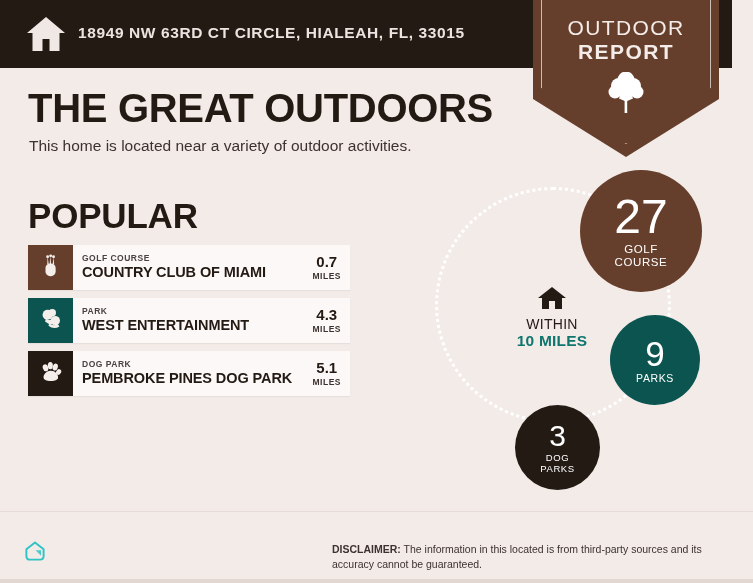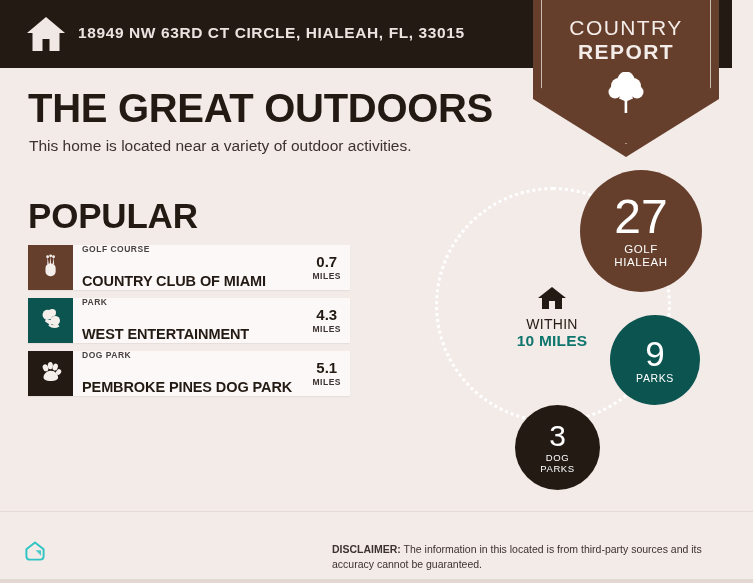--- a/index.html
+++ b/index.html
@@ -63,21 +63,21 @@
   }
 
   
   .list{position:absolute;left:28px;top:245px;width:322px;}
   .row{
     position:relative;height:45px;margin-bottom:8px;
     background:#fbf8f7;display:flex;align-items:stretch;
     box-shadow:0 1px 1px rgba(0,0,0,.05);
   }
   .tile{width:45px;height:45px;flex:0 0 45px;display:flex;align-items:center;justify-content:center;}
-  .row-txt{flex:1 1 auto;padding-left:9px;display:flex;flex-direction:column;justify-content:space-between;min-width:0;}
+  .row-txt{flex:1 1 auto;padding-left:9px;display:flex;flex-direction:column;justify-content:center;min-width:0;}
   .cat{font-size:8.5px;font-weight:700;color:#4a4240;letter-spacing:.5px;line-height:1.15;}
   .nm{font-size:14.5px;font-weight:700;color:#241a14;letter-spacing:-.1px;line-height:1.15;white-space:nowrap;}
   .mi{flex:0 0 auto;padding:0 9px 0 4px;display:flex;flex-direction:column;justify-content:center;align-items:center;}
   .mi-v{font-size:15px;font-weight:700;color:#241a14;line-height:1.1;}
   .mi-u{font-size:8.5px;font-weight:700;color:#3c3230;letter-spacing:.5px;line-height:1.2;}
 
   
   .diagram{position:absolute;left:410px;top:165px;width:330px;height:335px;}
   .dotted{
     position:absolute;left:25px;top:22px;width:230px;height:230px;
@@ -128,21 +128,21 @@
     <span class="home-icon-hdr">
       <svg viewBox="0 0 42 40" width="42" height="40" aria-hidden="true">
         <path d="M21 3 L40 19 L34.5 19 L34.5 37 L24.5 37 L24.5 25 L17.5 25 L17.5 37 L7.5 37 L7.5 19 L2 19 Z" fill="#f0e8e5"></path>
       </svg>
     </span>
     <div class="addr">18949 NW 63RD CT CIRCLE, HIALEAH, FL, 33015</div>
   </div>
 
   <div class="badge">
     <div class="badge-inner"></div>
-    <div class="badge-l1">COUNTRY</div>
+    <div class="badge-l1">OUTDOOR</div>
     <div class="badge-l2">REPORT</div>
     <span class="badge-tree">
       <svg viewBox="0 0 40 42" width="40" height="42" aria-hidden="true">
         <g fill="#ffffff">
           <circle cx="13" cy="14" r="8"></circle>
           <circle cx="27" cy="14" r="8"></circle>
           <circle cx="20" cy="8" r="8.5"></circle>
           <circle cx="9" cy="20" r="6.5"></circle>
           <circle cx="31" cy="20" r="6.5"></circle>
           <circle cx="20" cy="20" r="8"></circle>
@@ -246,21 +246,21 @@
         </svg>
       </span>
       <div class="c-l1">WITHIN</div>
       <div class="c-l2">10 MILES</div>
     </div>
 
     <div class="circ c-golf">
       <div class="num">27</div>
       <div class="lbl">
         <span>GOLF</span><br>
-        <span>HIALEAH</span>
+        <span>COURSE</span>
       </div>
     </div>
 
     <div class="circ c-park">
       <div class="num">9</div>
       <div class="lbl">PARKS</div>
     </div>
 
     <div class="circ c-dog">
       <div class="num">3</div>

